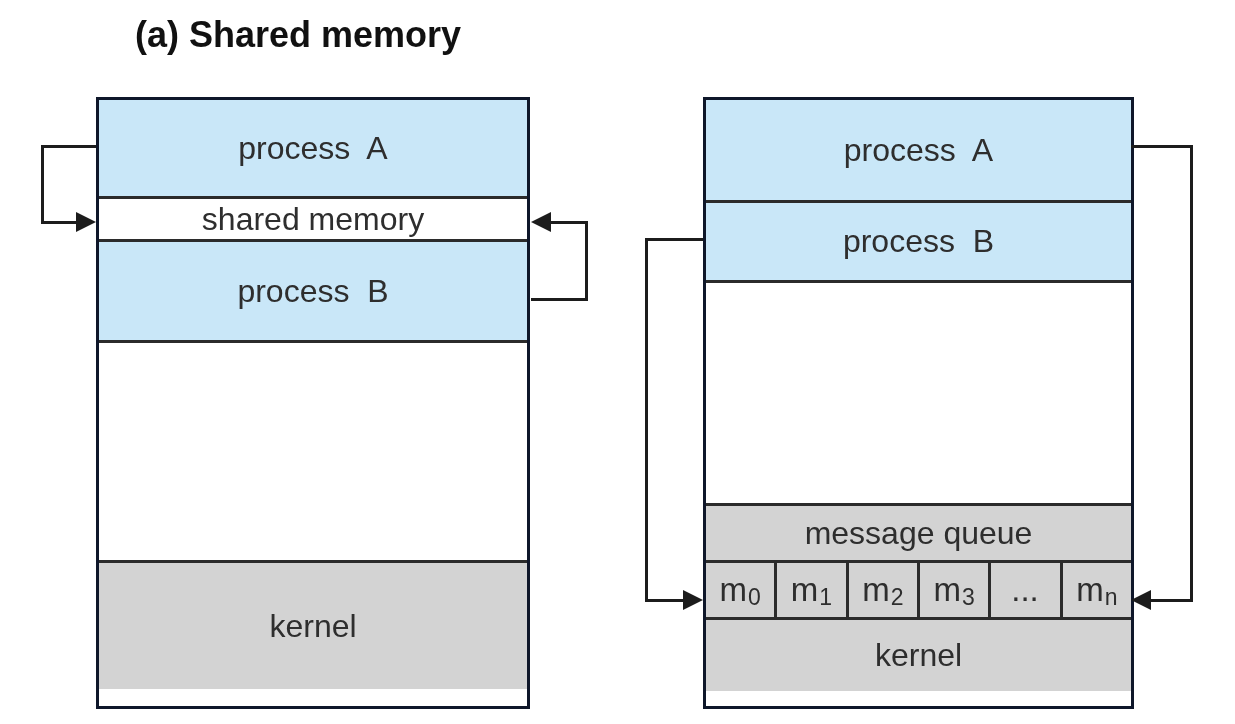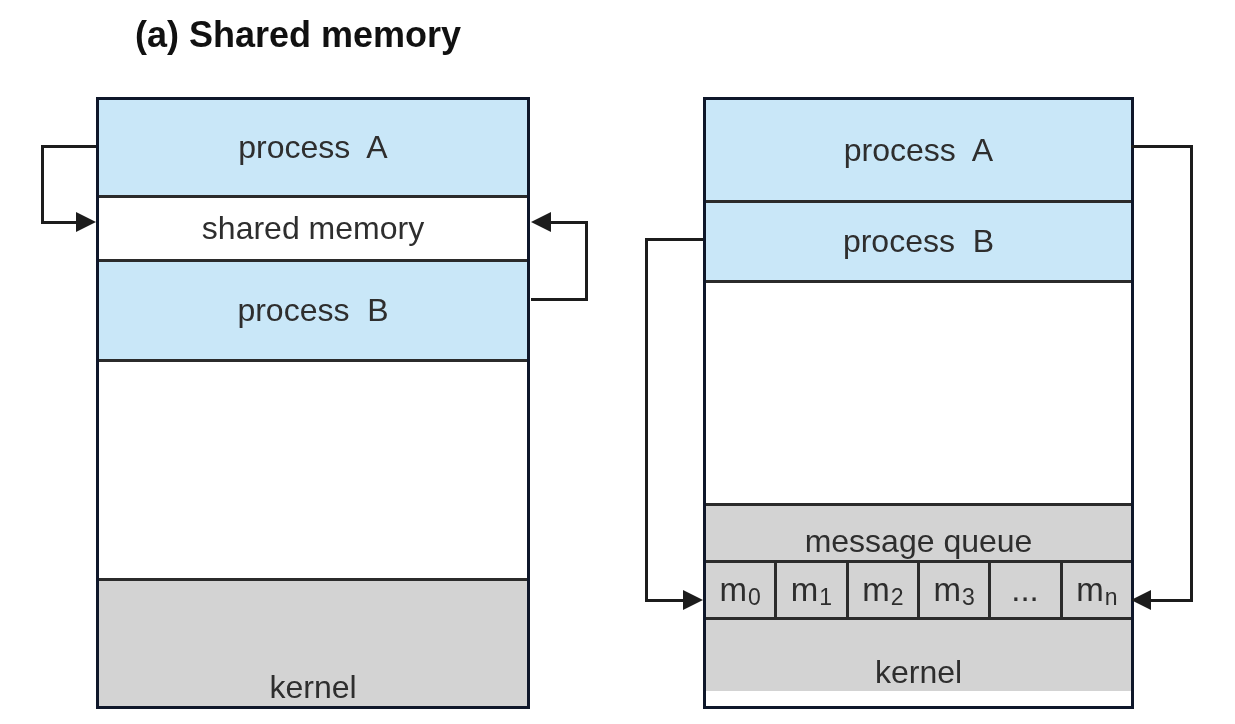--- a/index.html
+++ b/index.html
@@ -35,26 +35,26 @@
   .box-b { left: 703px; width: 425px; }
 
   .band {
     display: flex; align-items: center; justify-content: center;
     font-size: 32px; color: #2e2e2e;
     white-space: pre;
     box-sizing: border-box;
   }
   .band + .band { border-top: 3px solid #2b2b2b; }
   .fill-blue  { background: #c9e7f8; }
-  .fill-gray  { background: #d3d3d3; align-items: flex-end; }
+  .fill-gray  { background: #d3d3d3; }
   .fill-white { background: #ffffff; }
 
   
   .a-proc-a  { height: 96px; }
-  .a-shared  { height: 64px; }
+  .a-shared  { height: 43px; }
   .a-proc-b  { height: 101px; }
   .a-filler  { height: 220px; }
   .a-kernel  { height: 129px; }
 
   
   .b-proc-a  { height: 100px; }
   .b-proc-b  { height: 80px; }
   .b-filler  { height: 223px; }
   .b-mqueue  { height: 57px; }
   .b-mrow    { height: 57px; padding: 0; }

